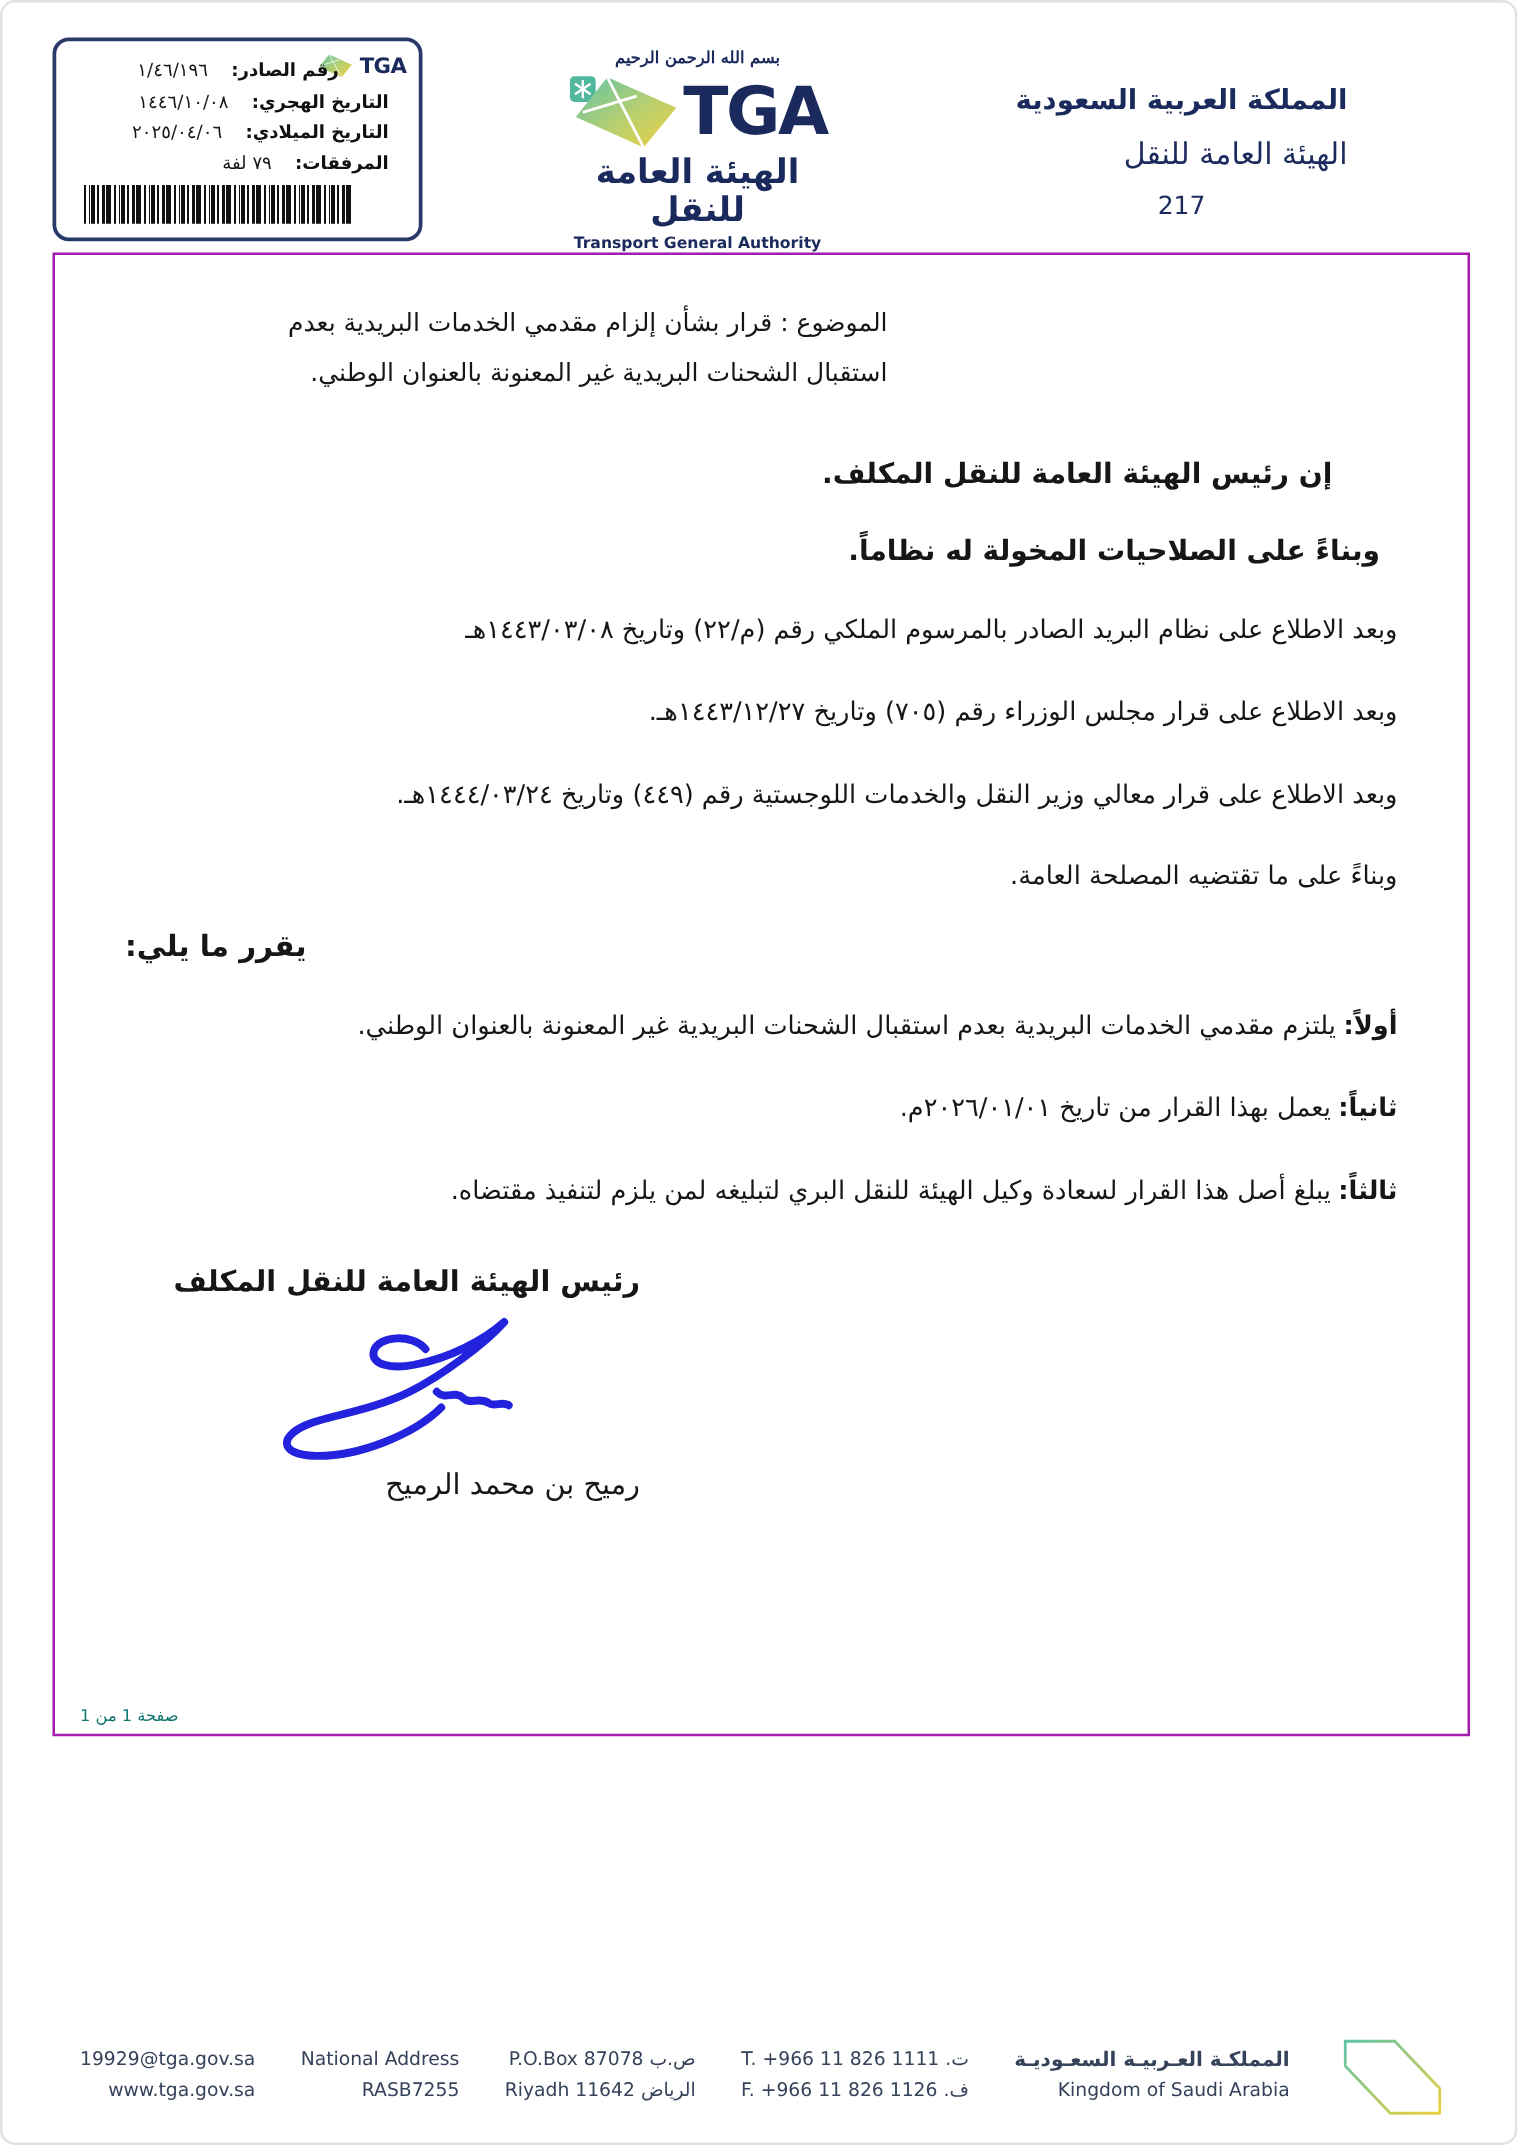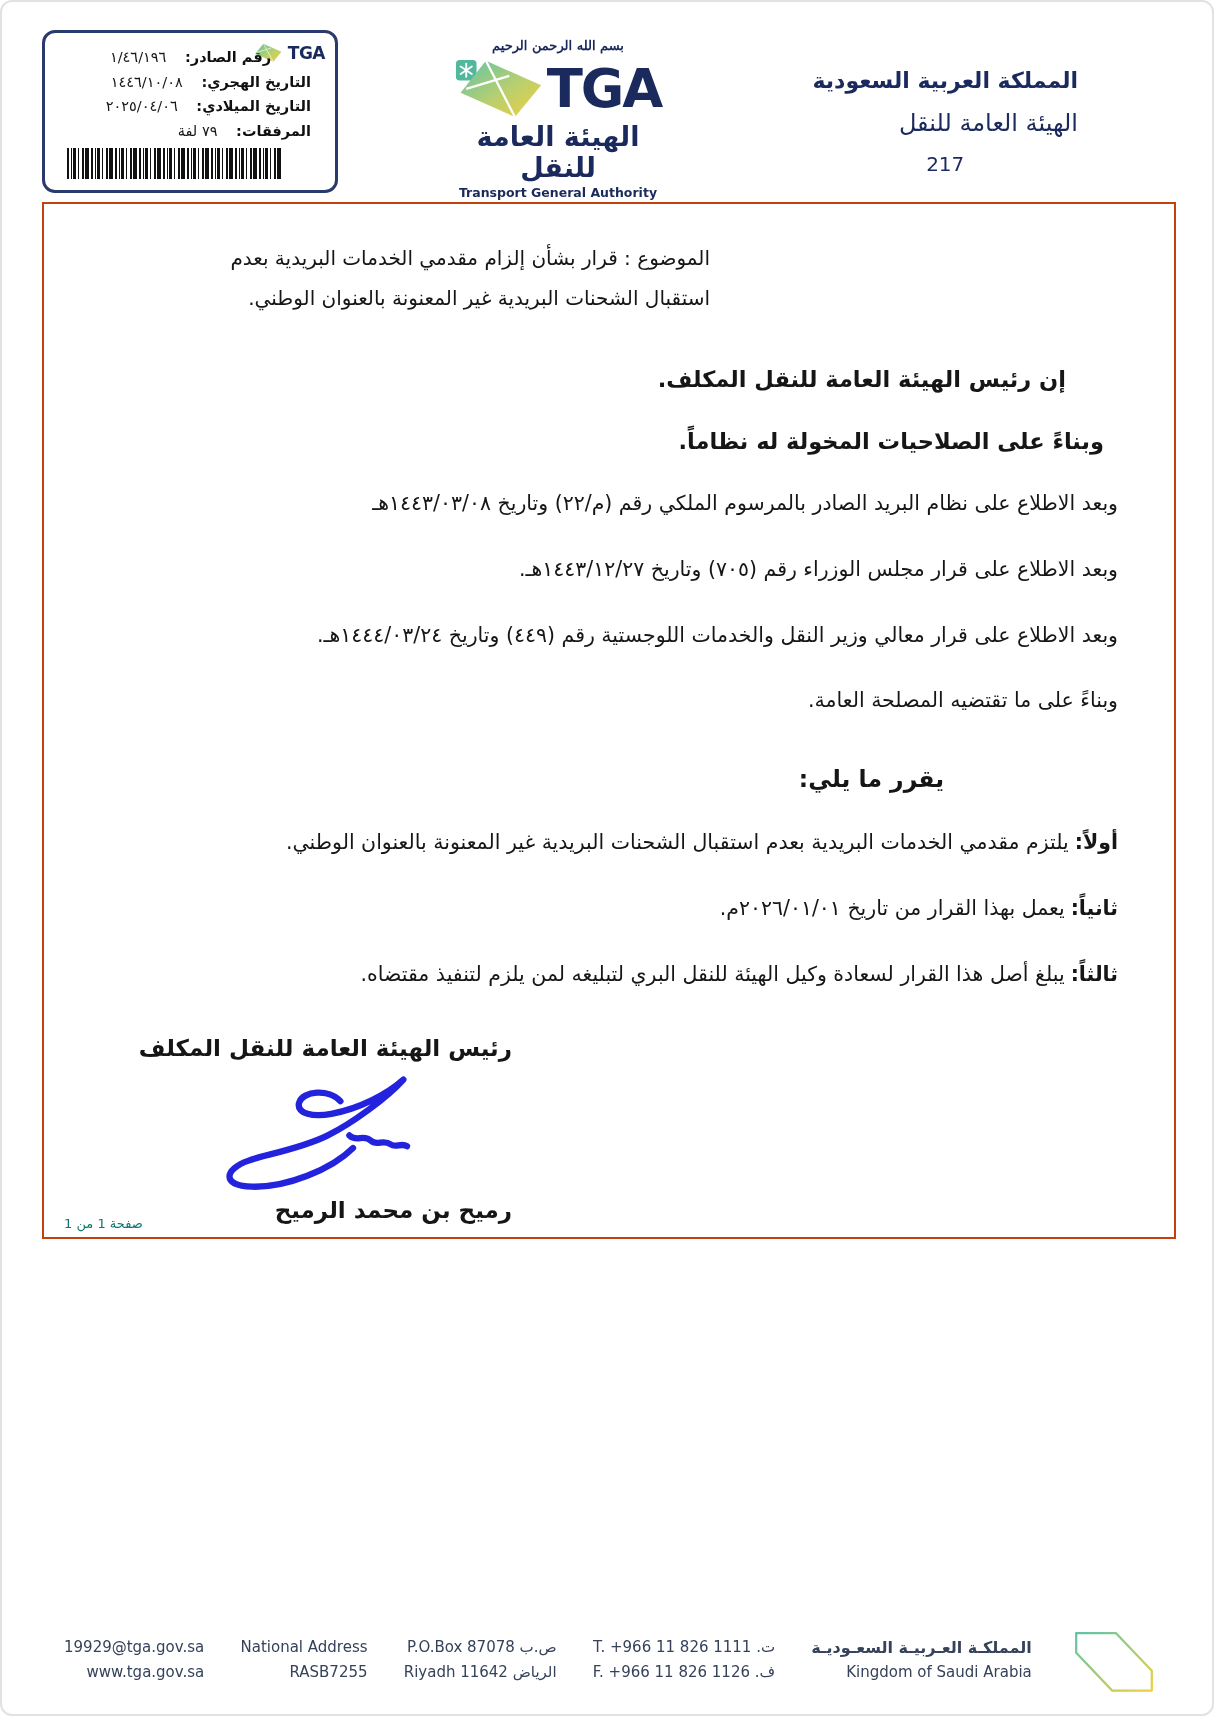--- a/index.html
+++ b/index.html
@@ -33,38 +33,38 @@
   .logo-row{display:flex;align-items:center;justify-content:center;gap:4px;margin-top:4px;}
   .tga-big{font-size:53px;font-weight:800;color:#1b2a5c;letter-spacing:-2px;line-height:1;}
   .logo-ar{font-size:27px;font-weight:bold;direction:rtl;margin-top:2px;}
   .logo-en{font-size:12.5px;font-weight:bold;margin-top:2px;}
   .right-header{position:absolute;right:134px;top:58px;text-align:right;direction:rtl;color:#1b2a5c;}
   .rh1{font-size:22px;font-weight:bold;line-height:42px;}
   .rh2{font-size:24px;line-height:42px;}
   .rh-num{font-size:20px;text-align:center;line-height:40px;}
   
   .doc-box{
-    position:absolute;top:200px;left:40px;width:1134px;height:1037px;
-    border:2px solid #c2410c;background:#fff;
+    position:absolute;top:200px;left:40px;width:1134px;height:1187px;
+    border:2px solid #a21caf;background:#fff;
     direction:rtl;padding:30px 56px 0 56px;overflow:hidden;
   }
   .subject{
     width:555px;margin:4px 408px 0 auto;text-align:right;
     font-size:20px;line-height:40px;
   }
   .subject span{display:block;}
   .lead1{font-size:22.5px;font-weight:bold;margin:48px 52px 0 0;}
   .lead2{font-size:22.5px;font-weight:bold;margin:36px 14px 0 0;}
   .para{font-size:20.5px;line-height:1.6;margin:33px 0 0 0;text-align:justify;}
-  .decide{font-size:23.5px;font-weight:bold;text-align:right;margin:48px 174px 0 0;}
+  .decide{font-size:23.5px;font-weight:bold;text-align:left;margin:26px 174px 0 0;}
   .decision b{margin-left:6px;}
   .sig-block{width:390px;margin:44px auto 0 22px;}
   .sig-title{font-size:23px;font-weight:bold;}
   .sig-svg{display:block;margin:6px auto 0;}
-  .sig-name{font-size:23px;font-weight:bold;margin-top:4px;}
+  .sig-name{font-size:23px;font-weight:normal;margin-top:4px;}
   .page-num{position:absolute;bottom:6px;left:auto;right:auto;direction:ltr;font-size:13px;color:#0f766e;
     left:20px;}
   
   .footer{
     position:absolute;left:62px;right:52px;bottom:16px;height:76px;
     display:flex;justify-content:space-between;align-items:center;
     direction:ltr;color:#35425a;
   }
   .fcol{text-align:right;font-size:15px;line-height:25px;white-space:nowrap;}
   .fcol .ar{direction:rtl;unicode-bidi:isolate;}

